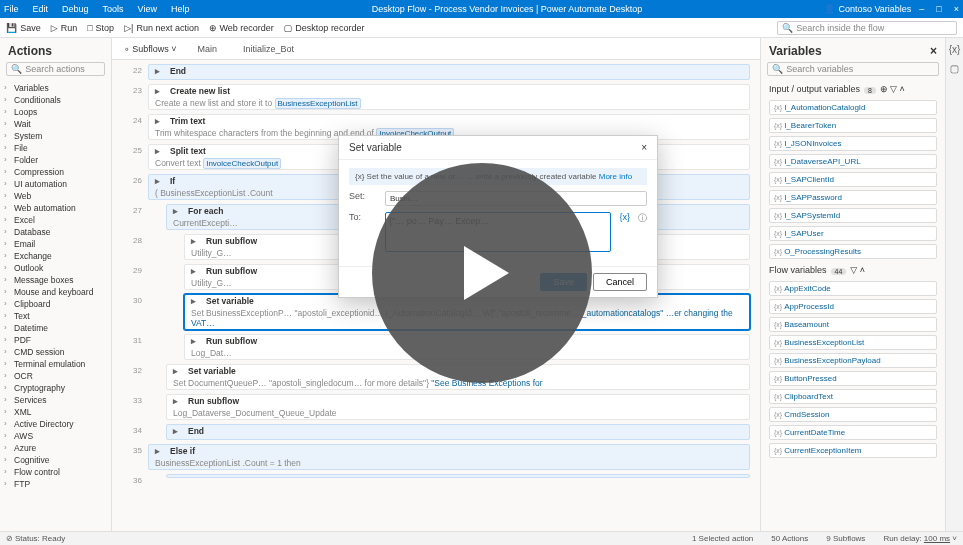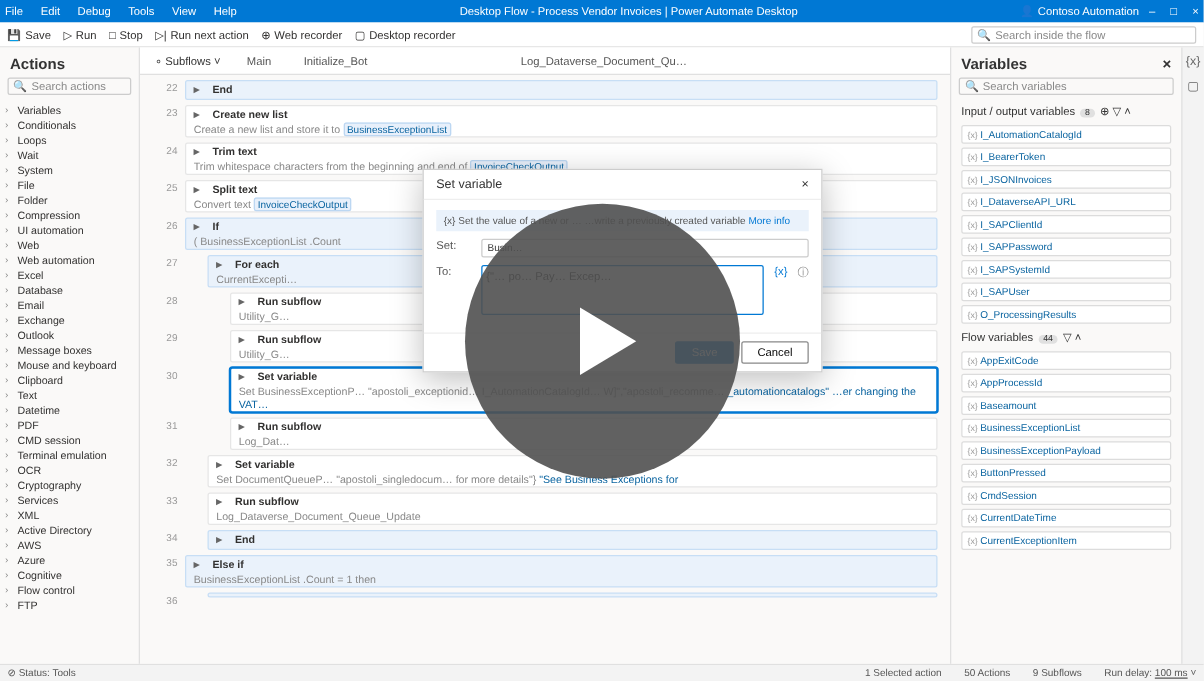--- a/index.html
+++ b/index.html
@@ -79,21 +79,21 @@
 <div class="titlebar">
   <div class="menu">
     <span>File</span>
     <span>Edit</span>
     <span>Debug</span>
     <span>Tools</span>
     <span>View</span>
     <span>Help</span>
   </div>
   <div class="title">Desktop Flow - Process Vendor Invoices | Power Automate Desktop</div>
-  <div class="acct">👤 <span>Contoso Automation</span></div>
+  <div class="acct">👤 <span>Contoso Variables</span></div>
   <div class="winbtns">
     <span>–</span>
     <span>□</span>
     <span>×</span>
   </div>
 </div>
 
 <div class="toolbar">
   <div class="tbtn">💾 <span>Save</span></div>
   <div class="tbtn">▷ <span>Run</span></div>
@@ -147,21 +147,20 @@
         <div class="node">FTP</div>
       </div>
   </div>
 
   <div class="center">
     <div class="subflows">
       <span class="sflabel">∘ <span>Subflows</span> ˅</span>
       <span class="tab">Main</span>
       <span class="tab">Initialize_Bot</span>
       <span class="tab active">Process_Invoices</span>
-      <span class="tab">Log_Dataverse_Document_Qu…</span>
     </div>
     <div class="canvas" id="canvas">
         <div class="row">
           <div class="lineno">22</div>
           <div class="step block">
             <div class="stitle"><span class="sticon">▸</span>End</div>
           </div>
         </div>
         <div class="row">
           <div class="lineno">23</div>
@@ -279,34 +278,35 @@
         <div class="var">O_ProcessingResults</div>
       </div>
     <div class="sec"><span>Flow variables</span> <span class="count">44</span> ▽ ˄</div>
     <div class="varlist" id="flowvars">
         <div class="var">AppExitCode</div>
         <div class="var">AppProcessId</div>
         <div class="var">Baseamount</div>
         <div class="var">BusinessExceptionList</div>
         <div class="var">BusinessExceptionPayload</div>
         <div class="var">ButtonPressed</div>
+        <div class="var">ClipboardText</div>
         <div class="var">CmdSession</div>
         <div class="var">CurrentDateTime</div>
         <div class="var">CurrentExceptionItem</div>
       </div>
   </div>
 
   <div class="rail">
     <span>{x}</span>
     <span>▢</span>
   </div>
 </div>
 
 <div class="status">
-  <span>⊘ <span>Status: Tools</span></span>
+  <span>⊘ <span>Status: Ready</span></span>
   <span class="sp"></span>
   <span>1 Selected action</span>
   <span>50 Actions</span>
   <span>9 Subflows</span>
   <span><span>Run delay:</span> <u>100 ms</u> ˅</span>
 </div>
 
 <div class="modal">
   <div class="mhead">
     <span>Set variable</span>

